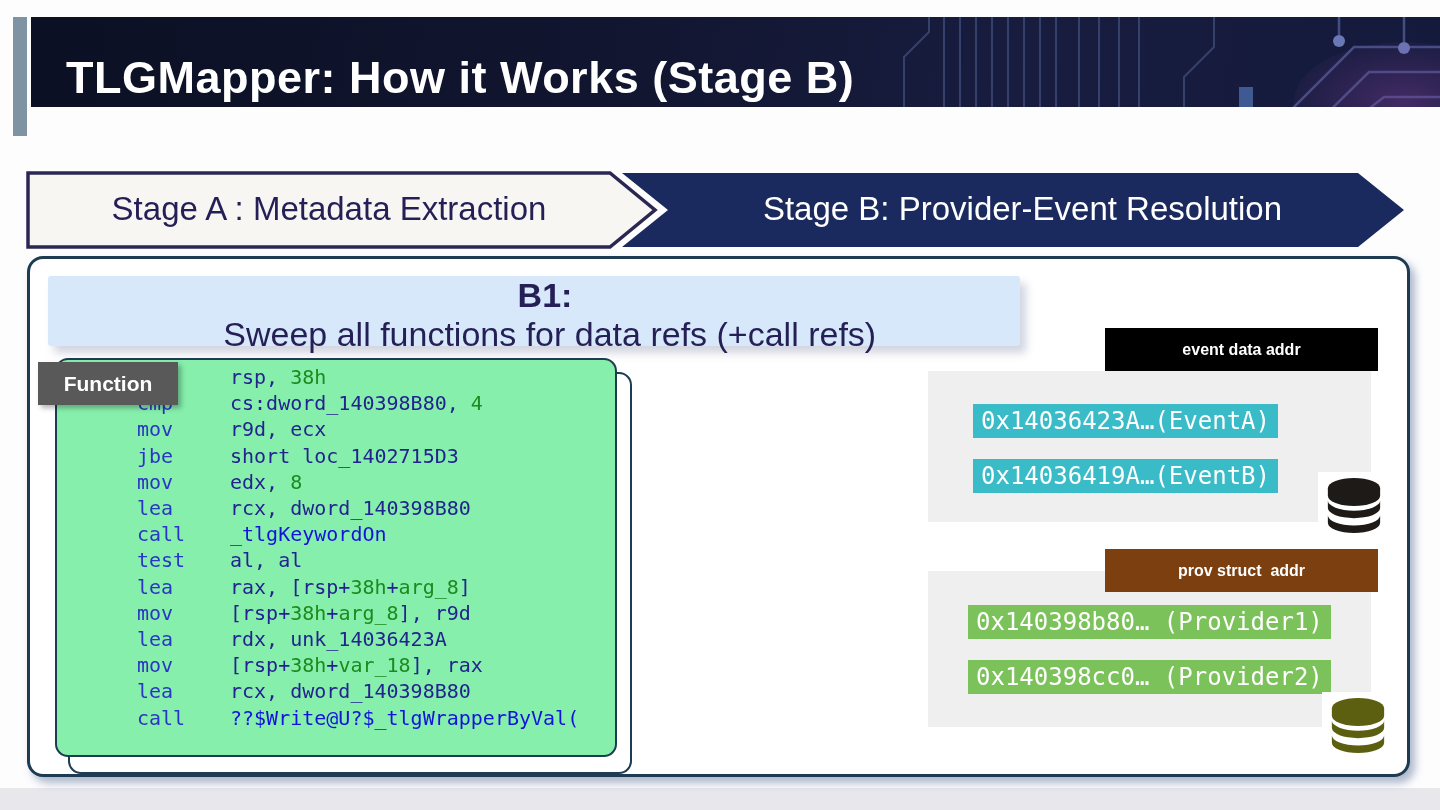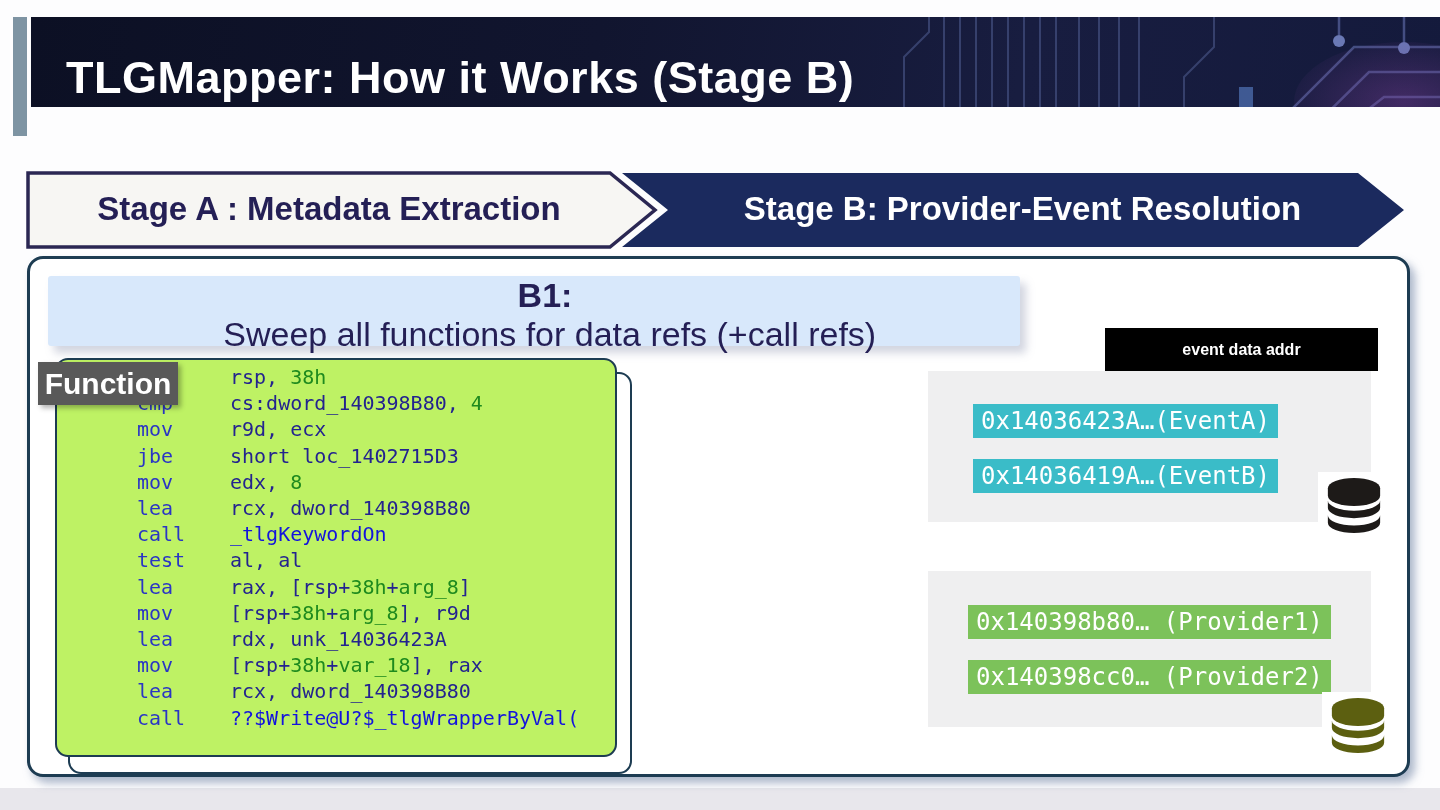--- a/index.html
+++ b/index.html
@@ -11,49 +11,49 @@
   .header-accent{position:absolute;left:13px;top:17px;width:14px;height:119px;background:var(--accent-bar);}
   .header{position:absolute;left:31px;top:17px;width:1413px;height:90px;
           background:linear-gradient(100deg,#0c1024 0%,#11152f 40%,#181d40 70%,#141a3c 100%);overflow:hidden;}
   .header svg{position:absolute;right:0;top:0;height:119px;}
   .page-title{position:absolute;left:35px;top:0;height:119px;line-height:121px;
               color:#ffffff;font-size:45px;font-weight:bold;letter-spacing:.5px;white-space:pre;}
 
   
   .stage-svg{position:absolute;left:25px;top:170px;}
   .stage-label{position:absolute;height:77px;display:flex;align-items:center;justify-content:center;
-               font-size:33px;font-weight:bold;white-space:pre;}
+               font-size:33px;font-weight:normal;white-space:pre;}
   .stage-a-label{left:30px;top:170px;width:598px;color:var(--stage-text-dark);}
   .stage-b-label{left:665px;top:170px;width:715px;color:#ffffff;}
 
   
   .main-box{position:absolute;left:27px;top:256px;width:1383px;height:521px;background:#ffffff;
             border:3px solid var(--container-border);border-radius:16px;box-sizing:border-box;
             box-shadow:5px 6px 9px rgba(105,125,160,.55);}
 
   .b1-box{position:absolute;left:48px;top:276px;width:972px;height:70px;background:var(--b1-bg);
           border-radius:3px;box-shadow:6px 7px 9px rgba(125,135,165,.35);
           display:flex;align-items:center;padding-left:22px;box-sizing:border-box;
           font-size:34px;color:var(--stage-text-dark);white-space:pre;flex-direction:column;}
   .b1-prefix{font-weight:bold;}
 
   
   .code-card-back{position:absolute;left:68px;top:372px;width:560px;height:398px;background:#ffffff;
                   border:2px solid var(--container-border);border-radius:13px;z-index:1;}
-  .code-card{position:absolute;left:55px;top:358px;width:562px;height:399px;background:#bef264;
+  .code-card{position:absolute;left:55px;top:358px;width:562px;height:399px;background:#86efac;
              border:2px solid var(--container-border);border-radius:13px;z-index:2;box-sizing:border-box;
              padding:4px 0 0 80px;overflow:hidden;}
   .code-line{font-family:"DejaVu Sans Mono",monospace;font-size:20px;line-height:26.2px;white-space:pre;}
   .mn{display:inline-block;width:93px;color:var(--code-blue);}
   .op-o{color:var(--code-operand);}
   .op-g{color:var(--code-green);}
   .op-s{color:var(--code-symbol);}
 
   .function-label{position:absolute;left:38px;top:362px;width:140px;height:43px;background:var(--function-label-bg);
-                  color:#ffffff;font-size:30px;font-weight:bold;display:flex;align-items:center;justify-content:center;
+                  color:#ffffff;font-size:21px;font-weight:bold;display:flex;align-items:center;justify-content:center;
                   z-index:5;box-shadow:3px 3px 5px rgba(0,0,0,.3);}
 
   
   .tag-label{position:absolute;left:1105px;width:273px;height:43px;color:#ffffff;font-size:16px;font-weight:bold;
              display:flex;align-items:center;justify-content:center;z-index:3;white-space:pre;}
   .event-label{top:328px;background:var(--event-label-bg);}
   .prov-label{top:549px;background:var(--prov-label-bg);}
 
   .addr-panel{position:absolute;left:928px;width:443px;background:var(--panel-bg);box-sizing:border-box;}
   .event-panel{top:371px;height:151px;padding:33px 0 0 45px;}
@@ -164,20 +164,21 @@
       </div>
   </div>
   <div class="db-icon-box db-black">
     <svg width="56" height="58" viewBox="0 0 60 62">
       <path d="M2 12 a28 11 0 1 1 56 0 l0 8 a28 11 0 0 1 -56 0 z"></path>
       <path d="M2 25 a28 11 0 0 0 56 0 l0 8 a28 11 0 0 1 -56 0 z"></path>
       <path d="M2 41 a28 11 0 0 0 56 0 l0 8 a28 11 0 0 1 -56 0 z"></path>
     </svg>
   </div>
 
+  <div class="tag-label prov-label">prov struct  addr</div>
   <div class="addr-panel prov-panel">
     <div>
         <div class="addr-row green">0x140398b80… (Provider1)</div>
         <div class="addr-row green">0x140398cc0… (Provider2)</div>
       </div>
   </div>
   <div class="db-icon-box db-olive">
     <svg width="56" height="58" viewBox="0 0 60 62">
       <path d="M2 12 a28 11 0 1 1 56 0 l0 8 a28 11 0 0 1 -56 0 z"></path>
       <path d="M2 25 a28 11 0 0 0 56 0 l0 8 a28 11 0 0 1 -56 0 z"></path>

